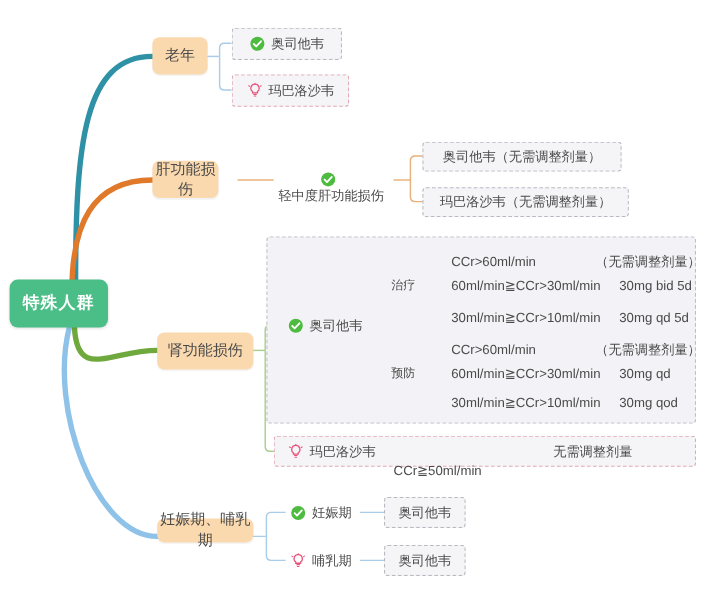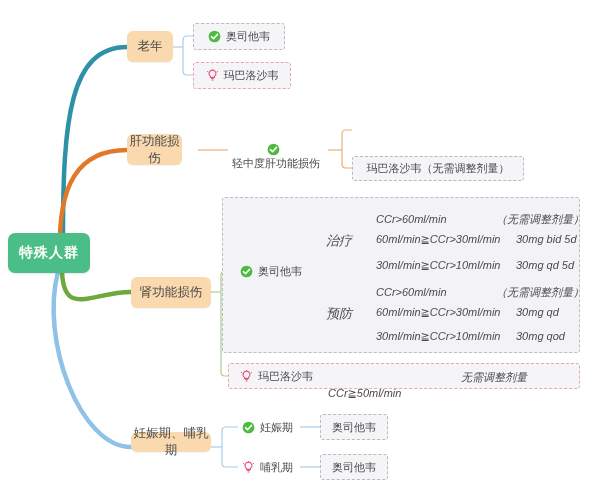--- a/index.html
+++ b/index.html
@@ -38,22 +38,22 @@
 
   
   .panel{
     position:absolute;background:#F3F3F7;border:1px dashed #bdbdc6;
     border-radius:3px;box-sizing:border-box;
   }
   .panel.bare{background:#F5F5F8;}
   .panel.pinkb{border-color:#e3a8b4;}
 
   
-  .txt{position:absolute;font-size:11px;color:#4a4a4a;white-space:nowrap;line-height:1;font-style:italic;}
-  .txt.cn{font-size:13px;}
+  .txt{position:absolute;font-size:11px;color:#4a4a4a;white-space:nowrap;line-height:1;}
+  .txt.cn{font-size:10px;}
 
   
   .ico{display:inline-block;vertical-align:middle;margin-right:5px;}
   .ico svg{display:block;}
   .iconrow{position:absolute;display:flex;align-items:center;white-space:nowrap;font-size:11px;color:#4a4a4a;}
 </style>
 </head>
 <body>
 
 <div id="canvas">
@@ -149,20 +149,23 @@
   <div class="iconrow" style="left:232px;top:143px;flex-direction:column;">
     <span class="ico">
       <svg width="13" height="13" viewBox="0 0 16 16">
         <circle cx="8" cy="8" r="7.2" fill="#4CBB3F"></circle>
         <path d="M4.3 8.2 L6.8 10.7 L11.7 5.4" fill="none" stroke="#fff" stroke-width="1.9" stroke-linecap="round" stroke-linejoin="round"></path>
       </svg>
     </span>
     <span>轻中度肝功能损伤</span>
   </div>
 
+  <div class="node dash" style="left:352px;top:118px;width:166px;height:25px;">
+    <span>奥司他韦（无需调整剂量）</span>
+  </div>
 
   <div class="node branch" style="left:131px;top:277px;width:80px;height:31px;">
     <span>肾功能损伤</span>
   </div>
 
   <div class="node dash" style="left:352px;top:156px;width:172px;height:25px;">
     <span>玛巴洛沙韦（无需调整剂量）</span>
   </div>
 
   <div class="panel" style="left:222px;top:197px;width:358px;height:156px;"></div>

